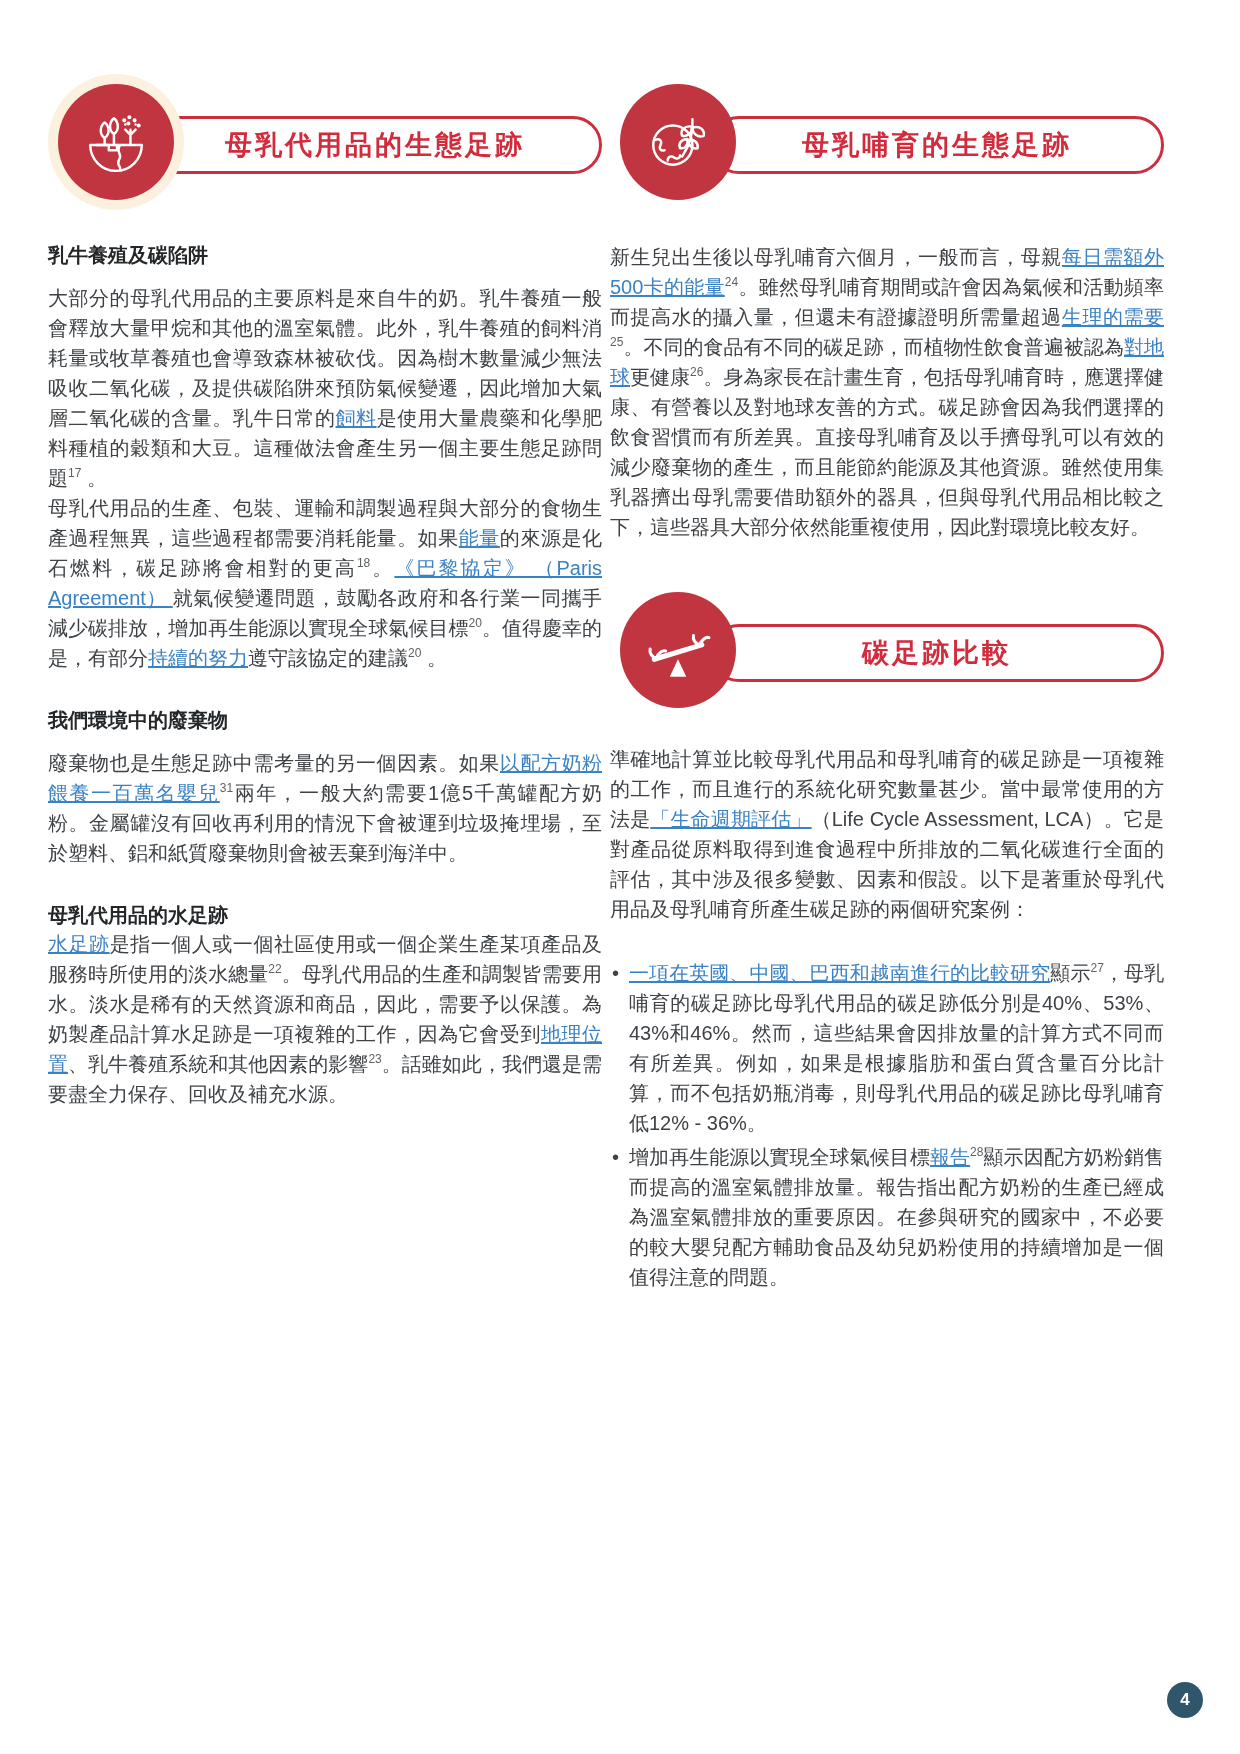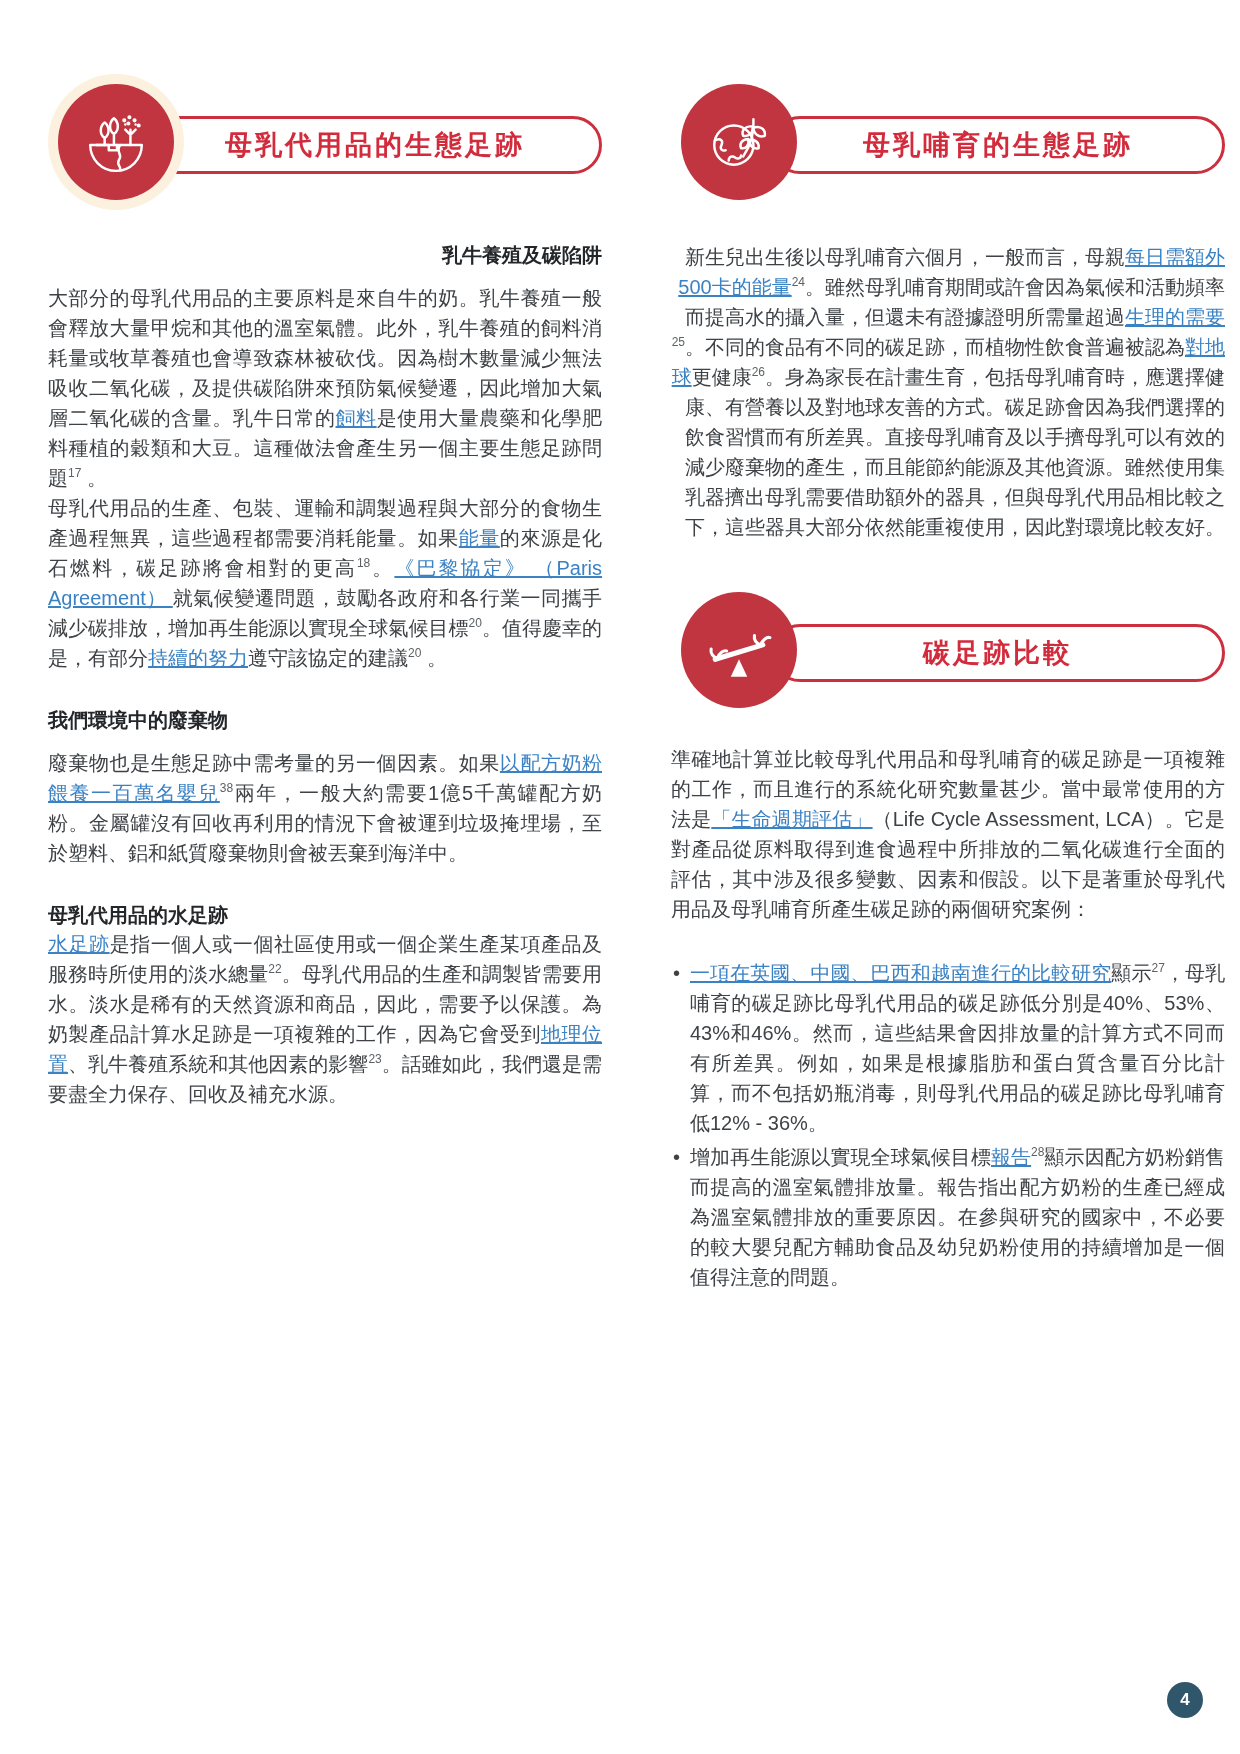--- a/index.html
+++ b/index.html
@@ -2,21 +2,21 @@
 <html><head>
 <meta charset="utf-8">
 <style>
   html,body{margin:0;padding:0;background:#e9e9e9;}
   .page{
     position:relative;width:1240px;height:1754px;background:#ffffff;margin:0 auto;
     font-family:"Liberation Sans","DejaVu Sans",sans-serif;overflow:hidden;
   }
   .col{position:absolute;top:86px;width:554px;}
   .col-left{left:48px;}
-  .col-right{left:671px;}
+  .col-right{left:610px;}
 
   
   .hdr{position:relative;height:126px;}
   .hdr-box{
     position:absolute;left:100px;right:0;top:30px;height:52px;
     border:3px solid #cc2f3e;border-radius:29px;background:#fff;
     display:flex;align-items:center;justify-content:center;
   }
   .hdr-title{
     color:#d22b3c;font-size:27px;font-weight:bold;letter-spacing:3px;white-space:nowrap;
@@ -28,21 +28,21 @@
   .icon-halo{box-shadow:0 0 0 10px #fcf1df;}
   .icon-circle svg{width:66px;height:66px;}
 
   .sec-h{
     font-size:20px;font-weight:bold;color:#24272a;margin:34px 0 14px 0;
   }
   .sec-h.tight{margin-bottom:0;}
   .para{
     font-size:20px;line-height:30px;color:#3e4246;text-align:justify;margin:0;
   }
-  .first-block{margin-top:30px;text-align:right;}
+  .first-block{margin-top:30px;}
   a.lnk{color:#3b82c4;text-decoration:underline;cursor:pointer;}
   sup{font-size:12px;color:#5c6165;line-height:0;}
 
   .cmp-hdr{margin-top:52px;}
   .cmp-para{margin-top:24px;}
 
   ul.study-list{margin:34px 0 0 0;padding:0;list-style:none;}
   ul.study-list li{
     position:relative;padding-left:19px;margin:0 0 4px 0;
     font-size:20px;line-height:30px;color:#3e4246;text-align:justify;
@@ -86,21 +86,21 @@
         <span class="hdr-title">母乳代用品的生態足跡</span>
       </div>
     </div>
 
     <h3 class="sec-h first-block">乳牛養殖及碳陷阱</h3>
     <p class="para"><span>大部分的母乳代用品的主要原料是來自牛的奶。乳牛養殖一般會釋放大量甲烷和其他的溫室氣體。此外，乳牛養殖的飼料消耗量或牧草養殖也會導致森林被砍伐。因為樹木數量減少無法吸收二氧化碳，及提供碳陷阱來預防氣候變遷，因此增加大氣層二氧化碳的含量。乳牛日常的</span><a class="lnk" href="#">飼料</a><span>是使用大量農藥和化學肥料種植的穀類和大豆。這種做法會產生另一個主要生態足跡問題</span><sup>17</sup><span> 。</span></p>
 
     <p class="para"><span>母乳代用品的生產、包裝、運輸和調製過程與大部分的食物生產過程無異，這些過程都需要消耗能量。如果</span><a class="lnk" href="#">能量</a><span>的來源是化石燃料，碳足跡將會相對的更高</span><sup>18</sup><span>。</span><a class="lnk" href="#">《巴黎協定》 （Paris Agreement） </a><span>就氣候變遷問題，鼓勵各政府和各行業一同攜手減少碳排放，增加再生能源以實現全球氣候目標</span><sup>20</sup><span>。值得慶幸的是，有部分</span><a class="lnk" href="#">持續的努力</a><span>遵守該協定的建議</span><sup>20</sup><span> 。</span></p>
 
     <h3 class="sec-h">我們環境中的廢棄物</h3>
-    <p class="para"><span>廢棄物也是生態足跡中需考量的另一個因素。如果</span><a class="lnk" href="#">以配方奶粉餵養一百萬名嬰兒</a><sup>38</sup><span>兩年，一般大約需要1億5千萬罐配方奶粉。金屬罐沒有回收再利用的情況下會被運到垃圾掩埋場，至於塑料、鋁和紙質廢棄物則會被丟棄到海洋中。</span></p>
+    <p class="para"><span>廢棄物也是生態足跡中需考量的另一個因素。如果</span><a class="lnk" href="#">以配方奶粉餵養一百萬名嬰兒</a><sup>31</sup><span>兩年，一般大約需要1億5千萬罐配方奶粉。金屬罐沒有回收再利用的情況下會被運到垃圾掩埋場，至於塑料、鋁和紙質廢棄物則會被丟棄到海洋中。</span></p>
 
     <h3 class="sec-h tight">母乳代用品的水足跡</h3>
     <p class="para"><a class="lnk" href="#">水足跡</a><span>是指一個人或一個社區使用或一個企業生產某項產品及服務時所使用的淡水總量</span><sup>22</sup><span>。母乳代用品的生產和調製皆需要用水。淡水是稀有的天然資源和商品，因此，需要予以保護。為奶製產品計算水足跡是一項複雜的工作，因為它會受到</span><a class="lnk" href="#">地理位置</a><span>、乳牛養殖系統和其他因素的影響</span><sup>23</sup><span>。話雖如此，我們還是需要盡全力保存、回收及補充水源。</span></p>
 
   </div>
 
   <div class="col col-right">
 
     <div class="hdr">
       <div class="icon-circle">

